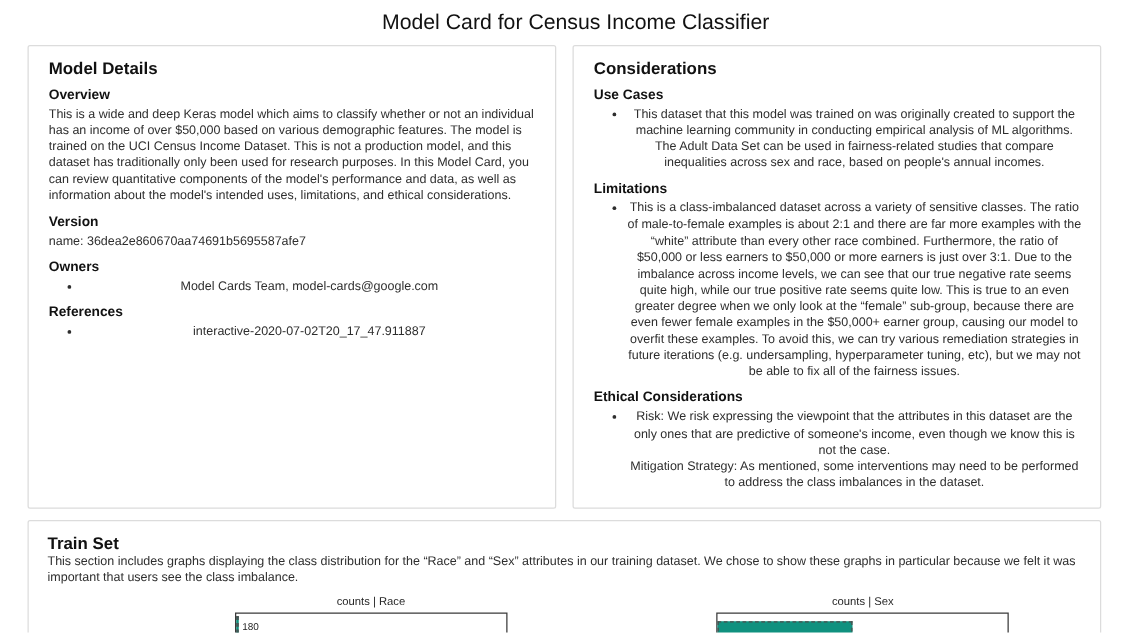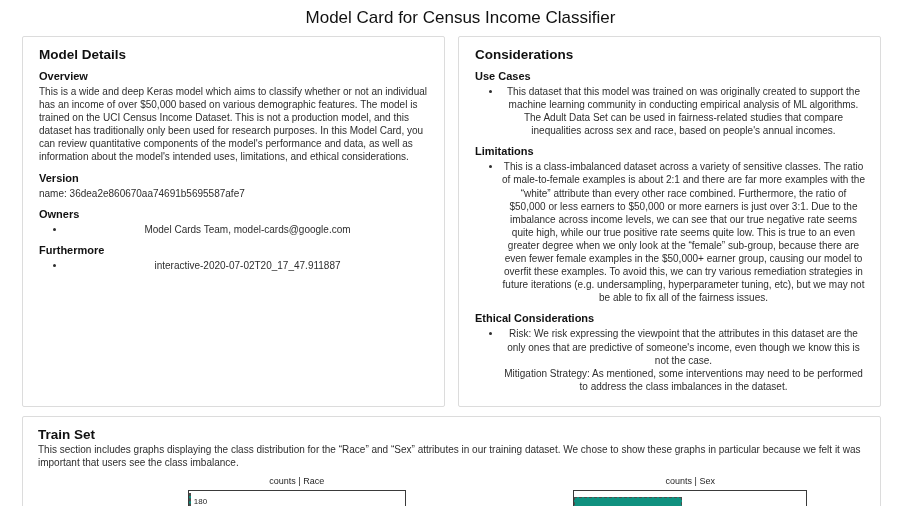--- a/index.html
+++ b/index.html
@@ -60,21 +60,21 @@
   <div class="card half">
     <h2>Model Details</h2>
     <h3>Overview</h3>
     <p>This is a wide and deep Keras model which aims to classify whether or not an individual has an income of over $50,000 based on various demographic features. The model is trained on the UCI Census Income Dataset. This is not a production model, and this dataset has traditionally only been used for research purposes. In this Model Card, you can review quantitative components of the model's performance and data, as well as information about the model's intended uses, limitations, and ethical considerations.</p>
     <h3>Version</h3>
     <p>name: 36dea2e860670aa74691b5695587afe7</p>
     <h3>Owners</h3>
     <ul>
       <li>Model Cards Team, model-cards@google.com</li>
     </ul>
-    <h3>Furthermore</h3>
+    <h3>References</h3>
     <ul>
       <li>interactive-2020-07-02T20_17_47.911887</li>
     </ul>
   </div>
 
   <div class="card half">
     <h2>Considerations</h2>
     <h3>Use Cases</h3>
     <ul>
       <li>This dataset that this model was trained on was originally created to support the machine learning community in conducting empirical analysis of ML algorithms. The Adult Data Set can be used in fairness-related studies that compare inequalities across sex and race, based on people's annual incomes.</li>

